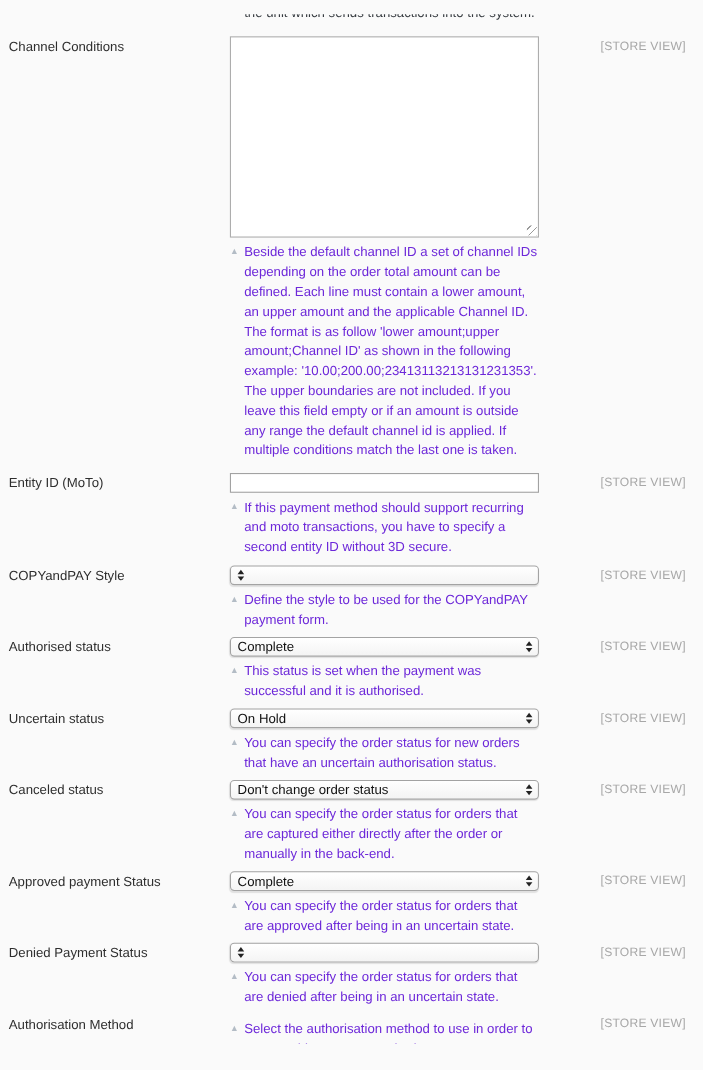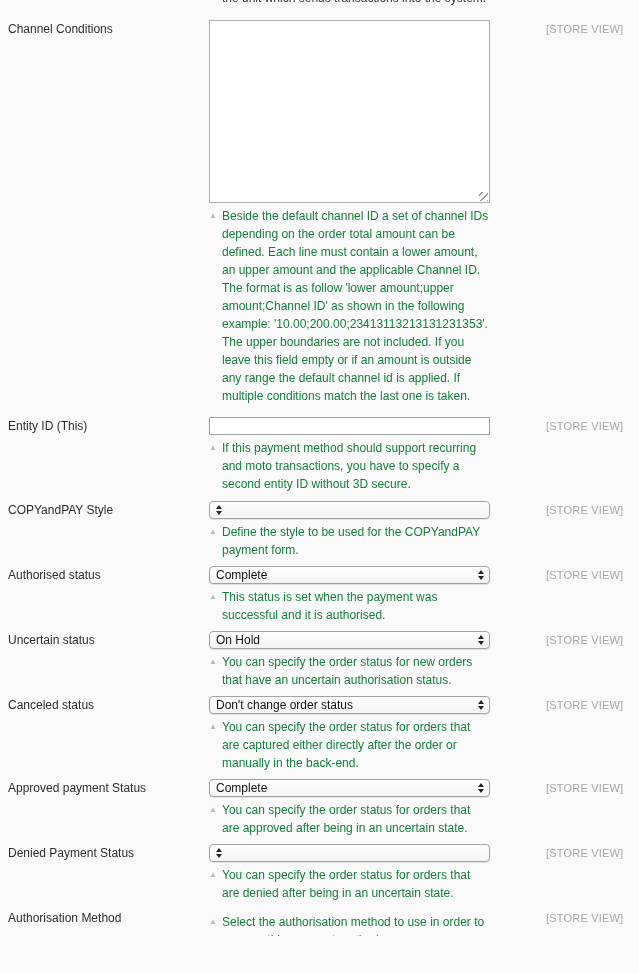--- a/index.html
+++ b/index.html
@@ -2,21 +2,21 @@
 <html><head>
 <meta charset="utf-8">
 <style>
   html, body { margin:0; padding:0; }
   body {
     width:639px; height:973px; overflow:hidden;
     background:#fafafa;
     font-family:"Liberation Sans", sans-serif;
     position:relative;
   }
-  .canvas { position:absolute; left:0; top:0; width:639px; height:936px; overflow:hidden; }
+  .canvas { position:absolute; left:0; top:13px; width:639px; height:936px; overflow:hidden; }
 
   .clipped-top {
     position:absolute; left:222px; top:-9px;
     font-size:12px; color:#33383d; white-space:nowrap;
   }
 
   .row { position:absolute; left:0; width:639px; }
   .flabel {
     position:absolute; left:8px; top:2px;
     font-size:12px; color:#2e2e2e; line-height:14px;
@@ -59,21 +59,21 @@
   .selarrows { display:flex; flex-direction:column; align-items:center; }
   .arr-up { width:0; height:0; border-left:3px solid transparent; border-right:3px solid transparent; border-bottom:4px solid #222; margin-bottom:2px; }
   .arr-down { width:0; height:0; border-left:3px solid transparent; border-right:3px solid transparent; border-top:4px solid #222; }
 
   .help { display:flex; margin-top:4px; }
   .tri {
     flex:0 0 13px; width:13px;
     font-size:8px; color:#b3bcc5; line-height:18px;
   }
   .helptext {
-    flex:1; font-size:12px; color:#15803d; line-height:18px;
+    flex:1; font-size:12px; color:#6d28d9; line-height:18px;
   }
 </style>
 </head>
 <body>
 
 <div class="canvas">
 
   <div class="clipped-top">the unit which sends transactions into the system.</div>
 
   <div class="row" style="top:20px">
@@ -85,21 +85,21 @@
       </div>
       <div class="help">
         <span class="tri">▲</span>
         <span class="helptext">Beside the default channel ID a set of channel IDs depending on the order total amount can be defined. Each line must contain a lower amount, an upper amount and the applicable Channel ID. The format is as follow 'lower amount;upper amount;Channel ID' as shown in the following example: '10.00;200.00;23413113213131231353'. The upper boundaries are not included. If you leave this field empty or if an amount is outside any range the default channel id is applied. If multiple conditions match the last one is taken.</span>
       </div>
     </div>
     <span class="scope">[STORE VIEW]</span>
   </div>
 
   <div class="row" style="top:417px">
-    <div class="flabel">Entity ID (This)</div>
+    <div class="flabel">Entity ID (MoTo)</div>
     <div class="fieldcol">
       <input class="txt-input" value="" style="">
       <div class="help">
         <span class="tri">▲</span>
         <span class="helptext">If this payment method should support recurring and moto transactions, you have to specify a second entity ID without 3D secure.</span>
       </div>
     </div>
     <span class="scope">[STORE VIEW]</span>
   </div>
 

